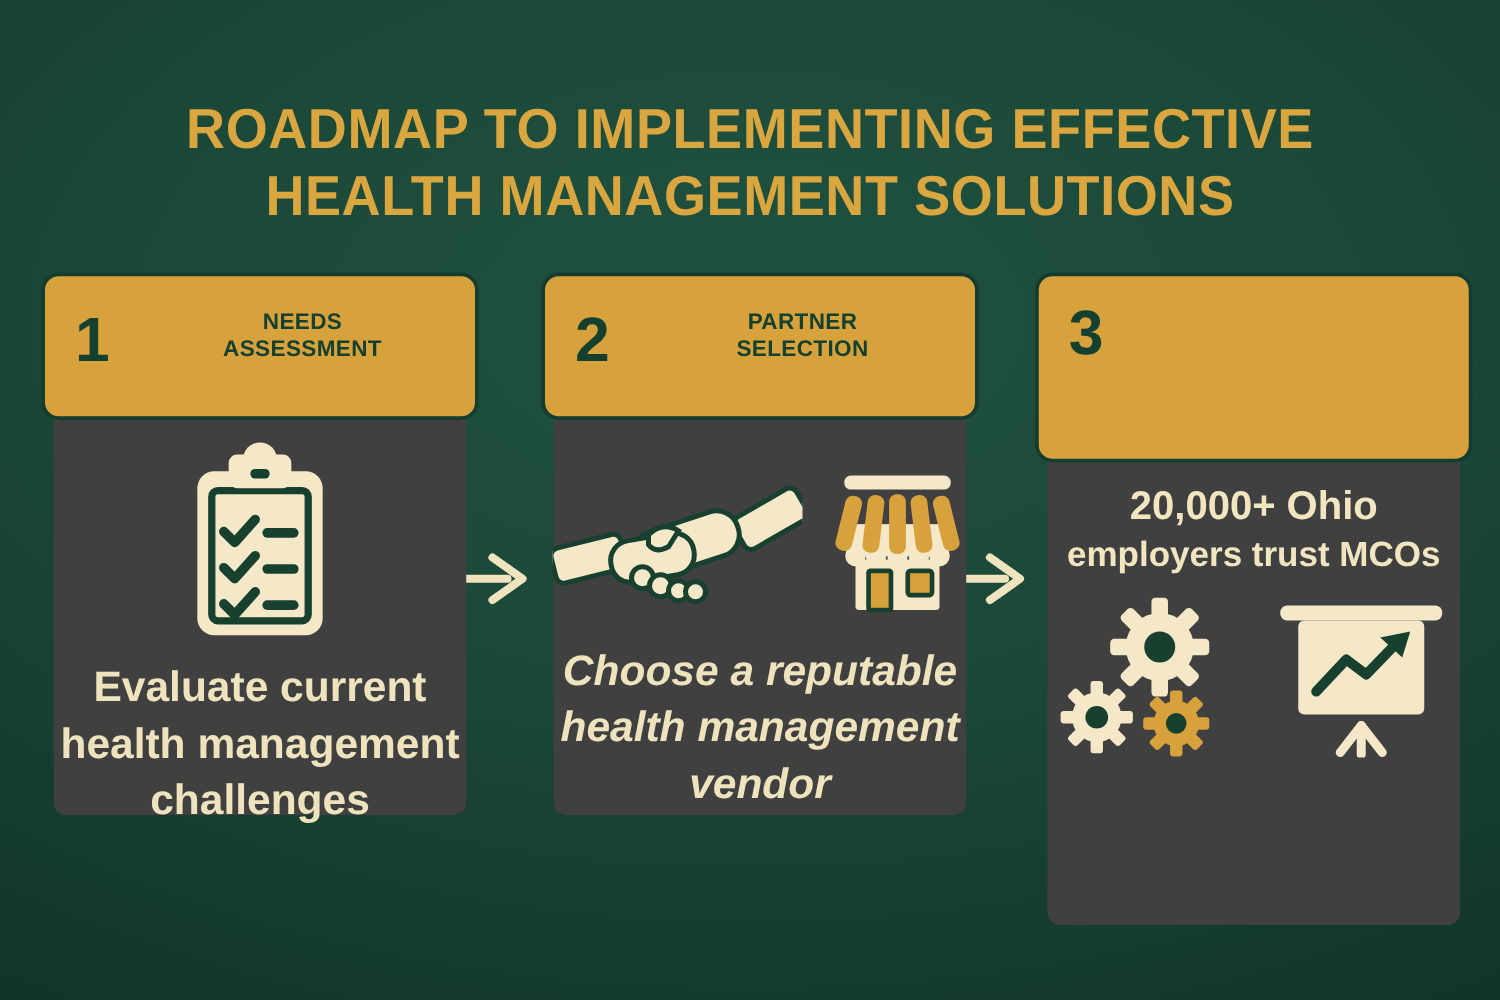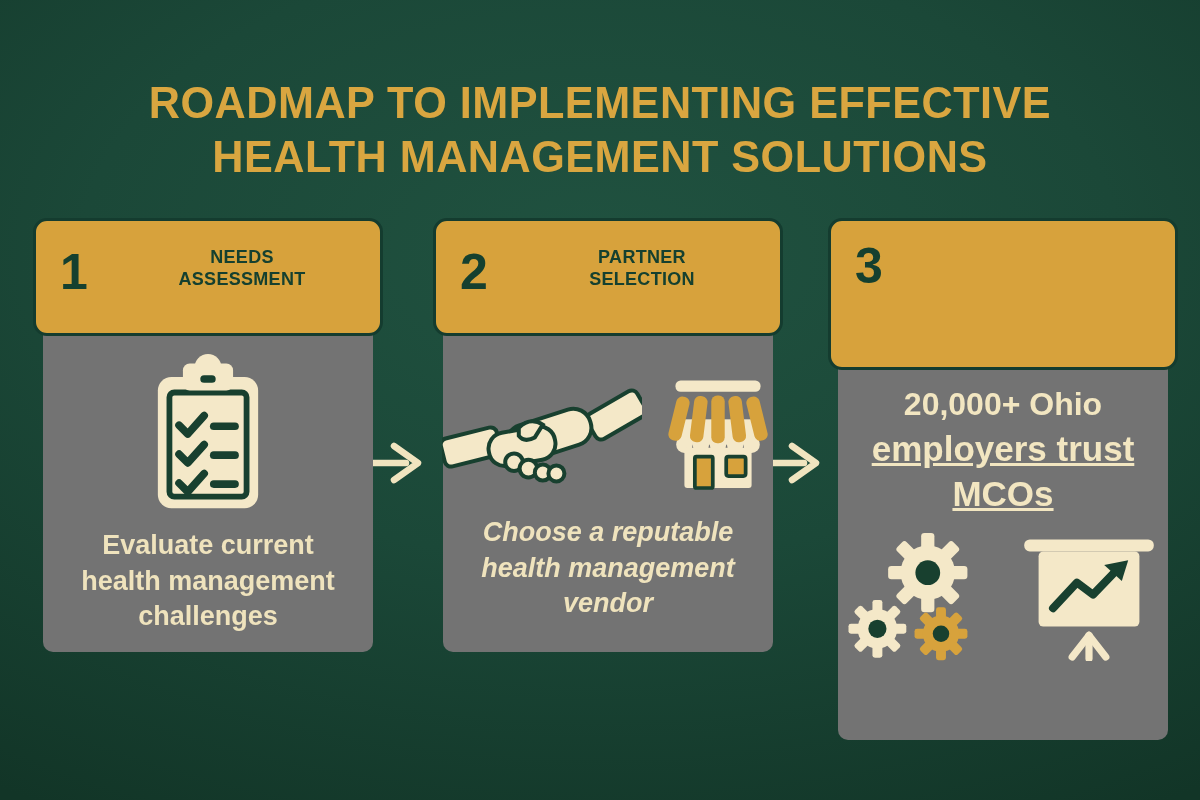--- a/index.html
+++ b/index.html
@@ -24,31 +24,31 @@
     font-size:50px;line-height:1.0;text-align:left;
   }
   .step-heading{
     flex:1;margin:0 14px 0 0;color:#15402F;font-weight:bold;font-size:18px;
     line-height:1.2;text-align:center;white-space:pre-line;letter-spacing:0.3px;
   }
   .h2line{padding-top:26px;height:118px;}
   .h3line{padding-top:20px;height:152px;}
   .step-body{
     box-sizing:border-box;width:330px;margin:-6px auto 0 auto;position:relative;z-index:1;
-    background:#737373;border-radius:0 0 10px 10px;
+    background:#404040;border-radius:0 0 10px 10px;
     display:flex;flex-direction:column;align-items:center;
   }
   .icon-row{display:flex;align-items:flex-end;justify-content:center;gap:26px;}
   .step-desc{
-    margin:14px 0 0 0;color:#EFE3BD;font-weight:bold;font-size:27px;
+    margin:14px 0 0 0;color:#EFE3BD;font-weight:bold;font-size:34px;
     line-height:1.32;text-align:center;white-space:pre-line;
   }
   .stat{color:#F2E6C1;text-align:center;font-weight:bold;margin-top:20px;line-height:1.3;}
   .stat-l1{font-size:32px;}
-  .stat-l2{font-size:35px;text-decoration:underline;}
+  .stat-l2{font-size:28px;}
   .flow-arrow{position:absolute;top:438px;}
 </style>
 </head>
 <body>
 
 <h1 class="title"><span>ROADMAP TO IMPLEMENTING EFFECTIVE</span><br><span>HEALTH MANAGEMENT SOLUTIONS</span></h1>
 
 <section class="panel" style="left:33px;top:218px;">
   <header class="step-header h2line">
     <div class="step-number">1</div>

